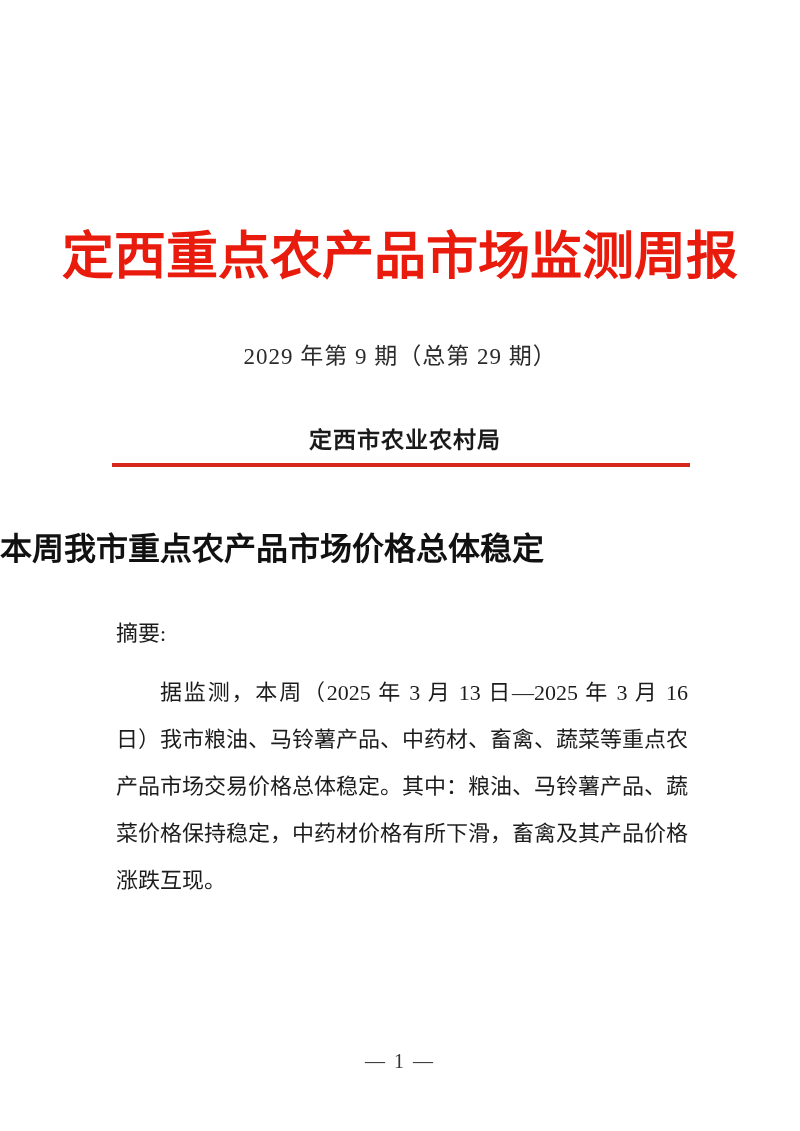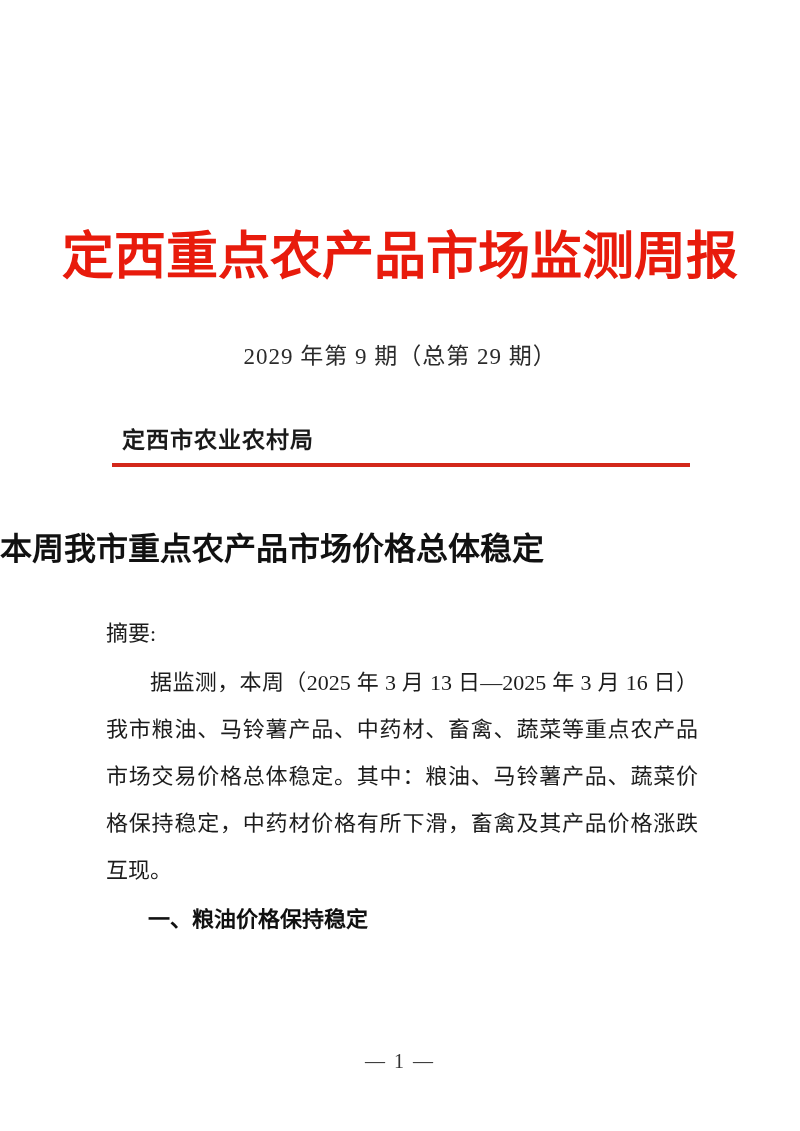--- a/index.html
+++ b/index.html
@@ -38,21 +38,21 @@
     font-size: 23px;
     line-height: 30px;
     letter-spacing: 1px;
     color: #2b2b2b;
   }
 
   .masthead {
     margin-top: 54px;
     padding: 0 112px 0 122px;
     display: flex;
-    justify-content: space-between;
+    justify-content: center;
     align-items: flex-end;
     font-size: 23px;
     line-height: 30px;
   }
   .masthead .issuer { font-weight: bold; letter-spacing: 1px; }
   .masthead .date { letter-spacing: 1px; }
 
   .red-rule {
     height: 4px;
     background: var(--rule-red);
@@ -69,21 +69,21 @@
     white-space: nowrap;
   }
 
   .article-body {
     margin: 39px 100px 0 104px;
     font-size: 22px;
     line-height: 47px;
     text-align: justify;
     color: #1c1c1c;
   }
-  .article-body p { margin: 2px; }
+  .article-body p { margin: 12px; }
   .para-indent { text-indent: 2em; }
 
   .section-heading {
     font-family: "Liberation Sans", "DejaVu Sans", sans-serif;
     font-weight: bold;
     font-size: 22px;
     line-height: 47px;
     text-indent: 2em;
     color: #111;
   }
@@ -112,18 +112,17 @@
     <span class="issuer">定西市农业农村局</span>
   </div>
 
   <div class="red-rule"></div>
 
   <h2 class="headline">本周我市重点农产品市场价格总体稳定</h2>
 
   <div class="article-body">
     <p class="abstract-label">摘要:</p>
     <p class="para-indent">据监测，本周（2025 年 3 月 13 日—2025 年 3 月 16 日）我市粮油、马铃薯产品、中药材、畜禽、蔬菜等重点农产品市场交易价格总体稳定。其中：粮油、马铃薯产品、蔬菜价格保持稳定，中药材价格有所下滑，畜禽及其产品价格涨跌互现。</p>
-    <h3 class="section-heading">一、粮油价格保持稳定</h3>
   </div>
 
   <div class="page-number">— 1 —</div>
 
 </div>
 
 </body></html>

